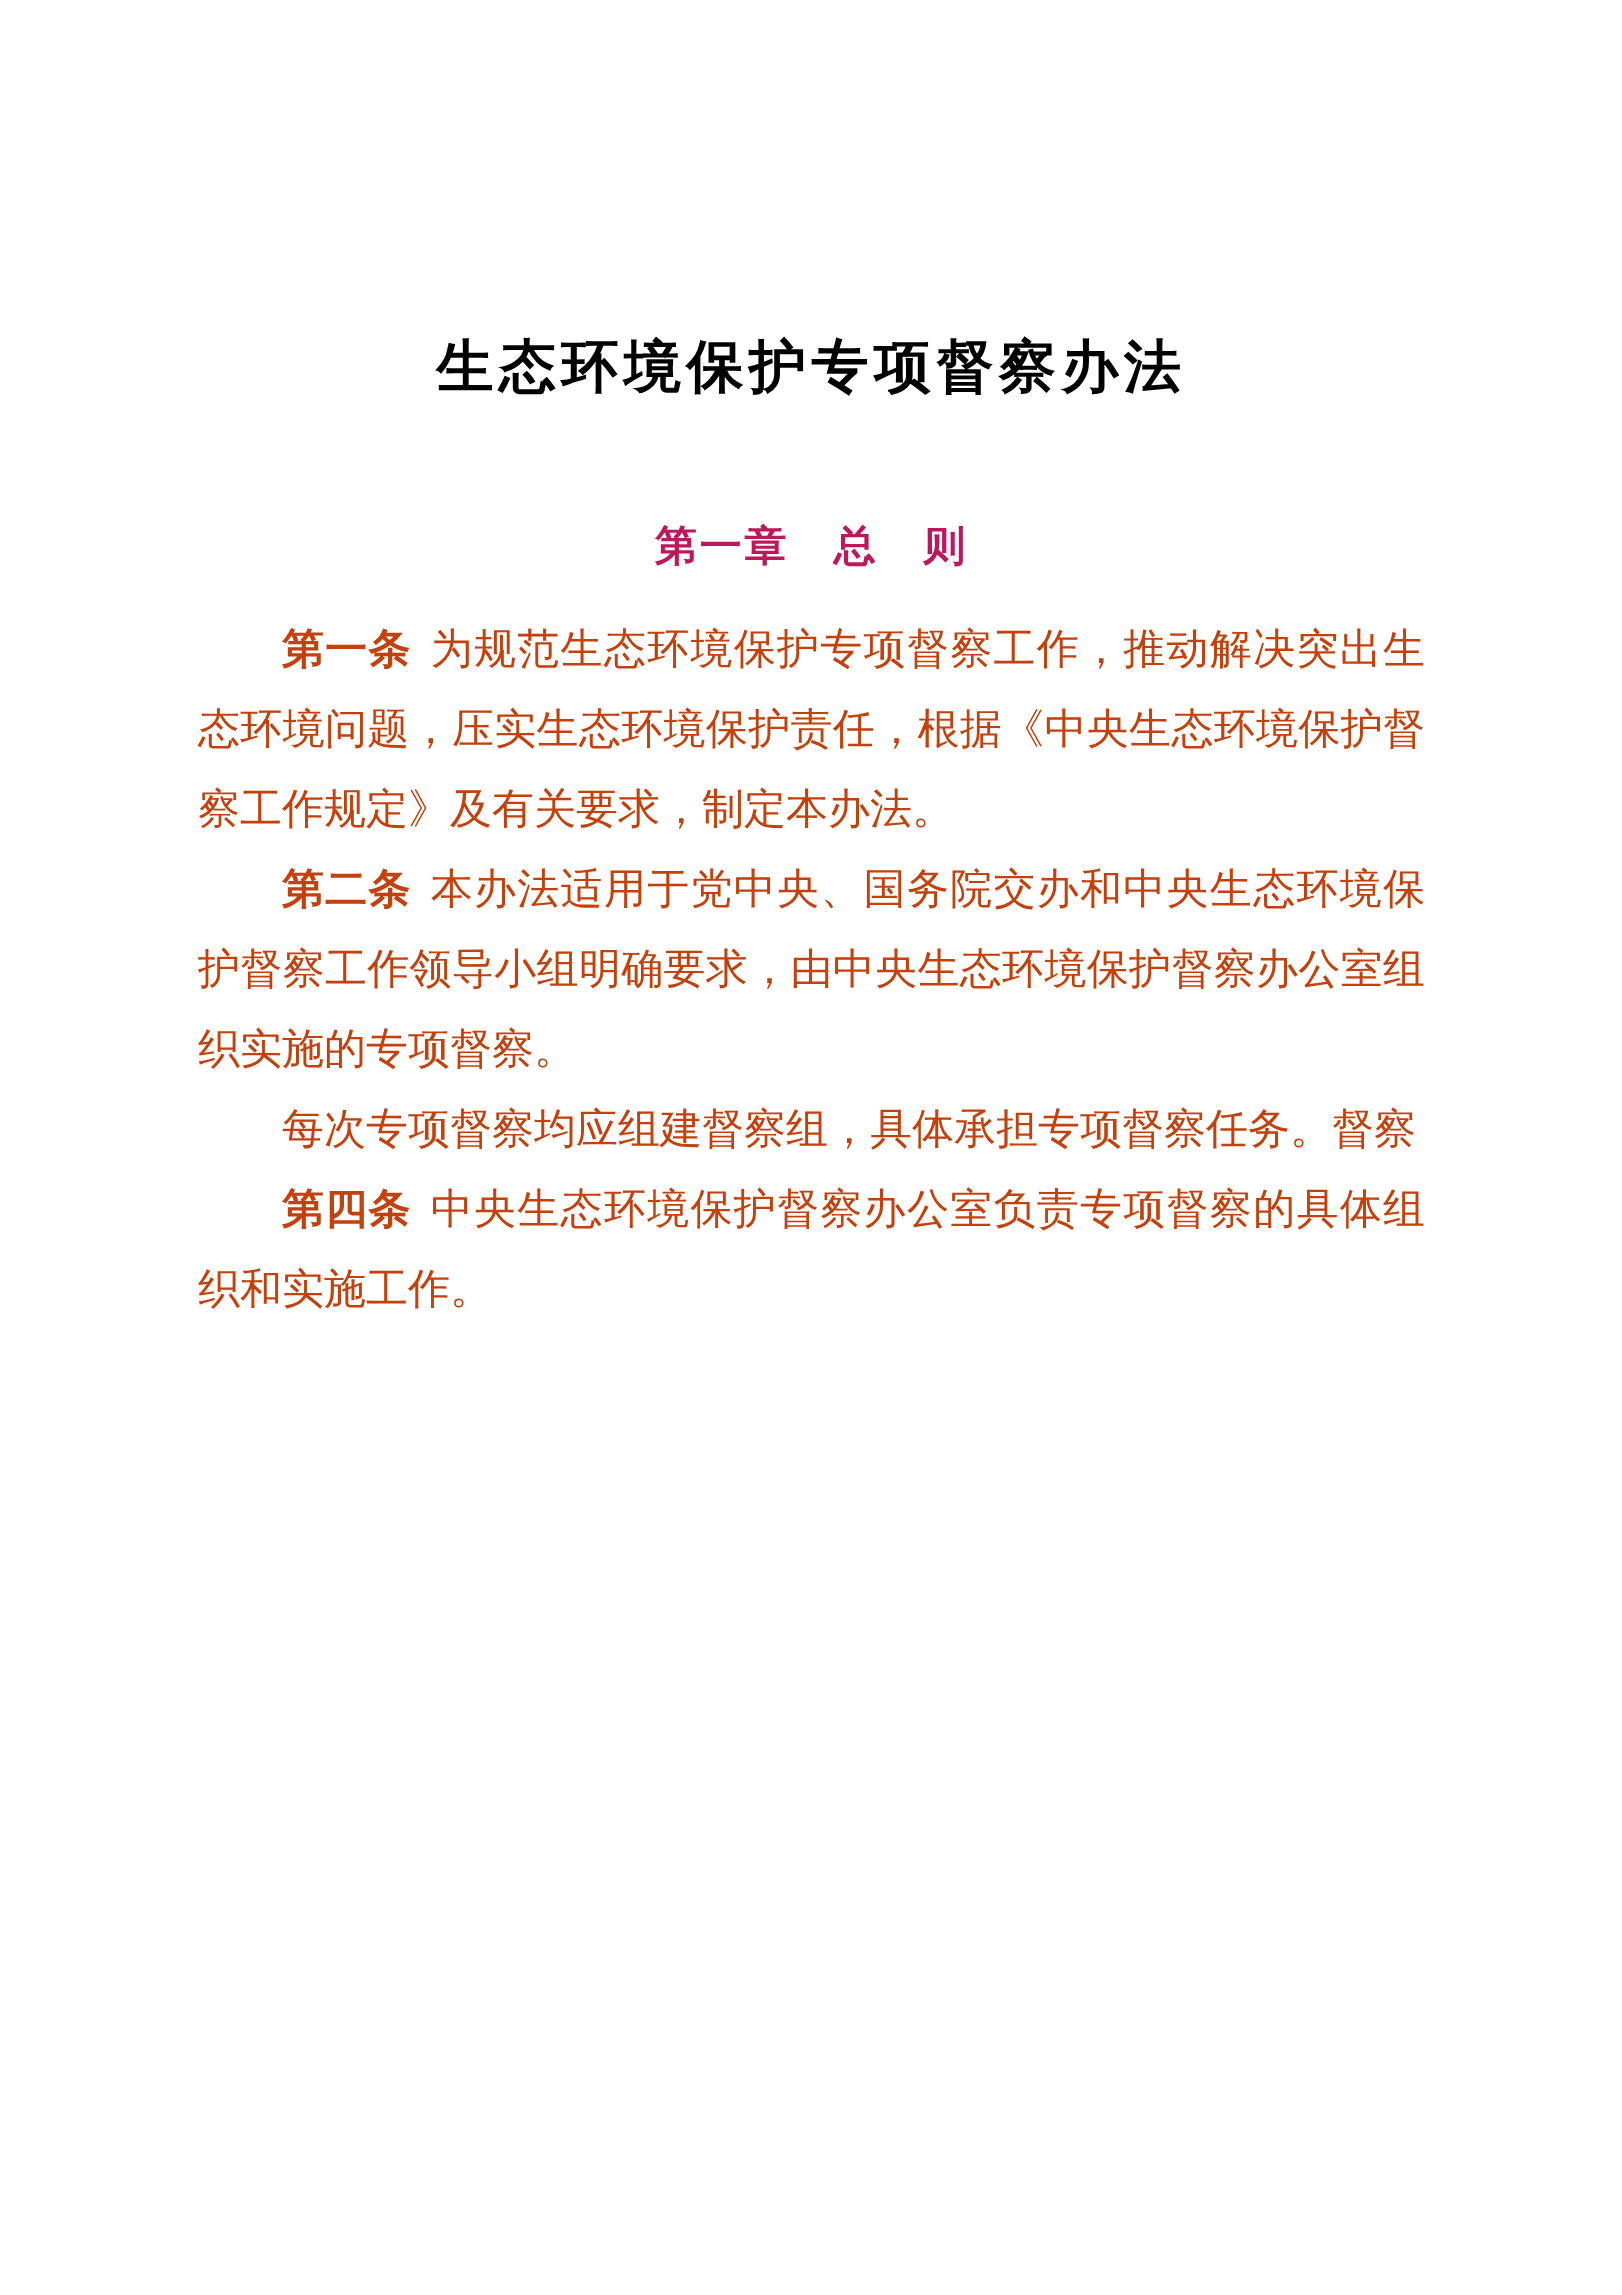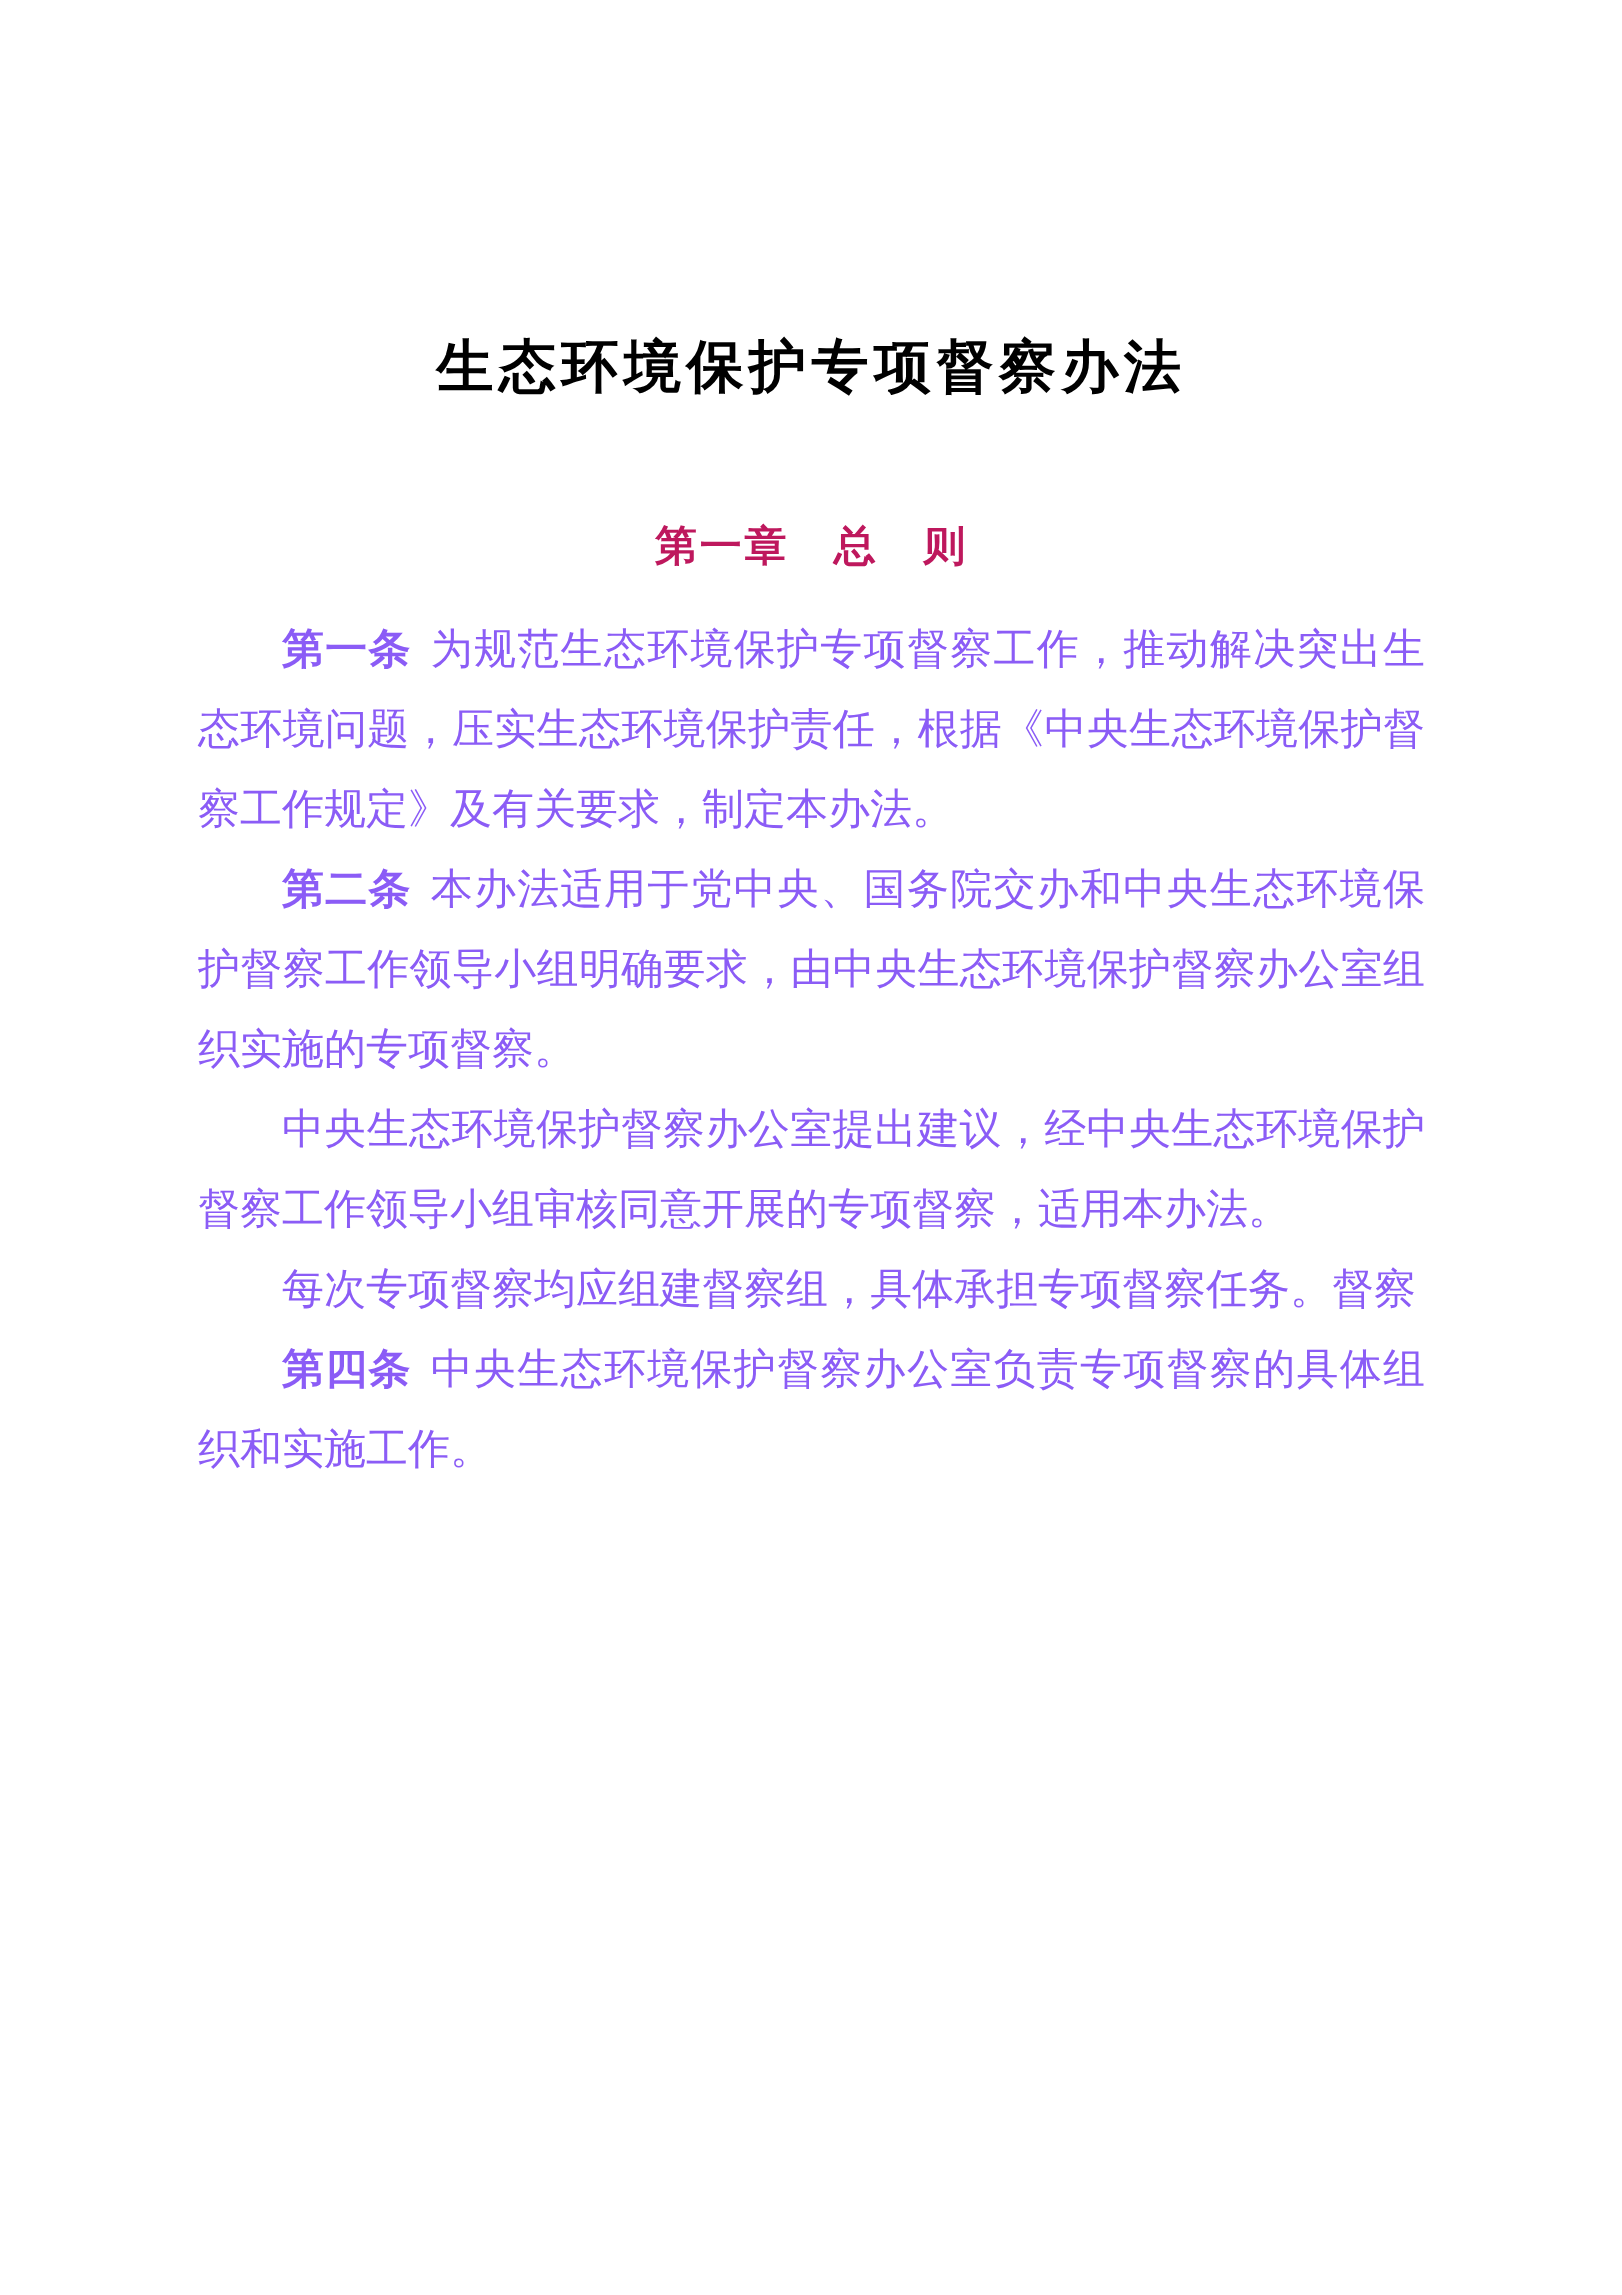--- a/index.html
+++ b/index.html
@@ -47,21 +47,21 @@
     position: absolute;
     top: 609px;
     left: 198px;
     width: 1227px;
     font-family: "Liberation Serif", serif;
     font-size: 42px;
     line-height: 80px;
     text-align: justify;
     text-justify: inter-ideograph;
     word-break: break-all;
-    color: #8b5cf6;
+    color: #c2410c;
   }
   .body-text p {
     margin: 0;
     padding: 0;
     text-indent: 2em;
   }
   .article-lead {
     font-family: "Liberation Sans", sans-serif;
     font-weight: 700;
   }
@@ -90,23 +90,20 @@
   <div class="chapter-heading">第一章　总　则</div>
 
   <div class="body-text">
     <p>
       <span class="article-lead">第一条</span><span>为规范生态环境保护专项督察工作，推动解决突出生态环境问题，压实生态环境保护责任，根据《中央生态环境保护督察工作规定》及有关要求，制定本办法。</span>
     </p>
     <p>
       <span class="article-lead">第二条</span><span>本办法适用于党中央、国务院交办和中央生态环境保护督察工作领导小组明确要求，由中央生态环境保护督察办公室组织实施的专项督察。</span>
     </p>
     <p>
-      <span class="article-lead"></span><span>中央生态环境保护督察办公室提出建议，经中央生态环境保护督察工作领导小组审核同意开展的专项督察，适用本办法。</span>
-    </p>
-    <p>
       <span class="article-lead"></span><span>每次专项督察均应组建督察组，具体承担专项督察任务。督察</span>
     </p>
     <p>
       <span class="article-lead">第四条</span><span>中央生态环境保护督察办公室负责专项督察的具体组织和实施工作。</span>
     </p>
   </div>
 
   <div class="page-footer">— 2 —</div>
 
 </div>

